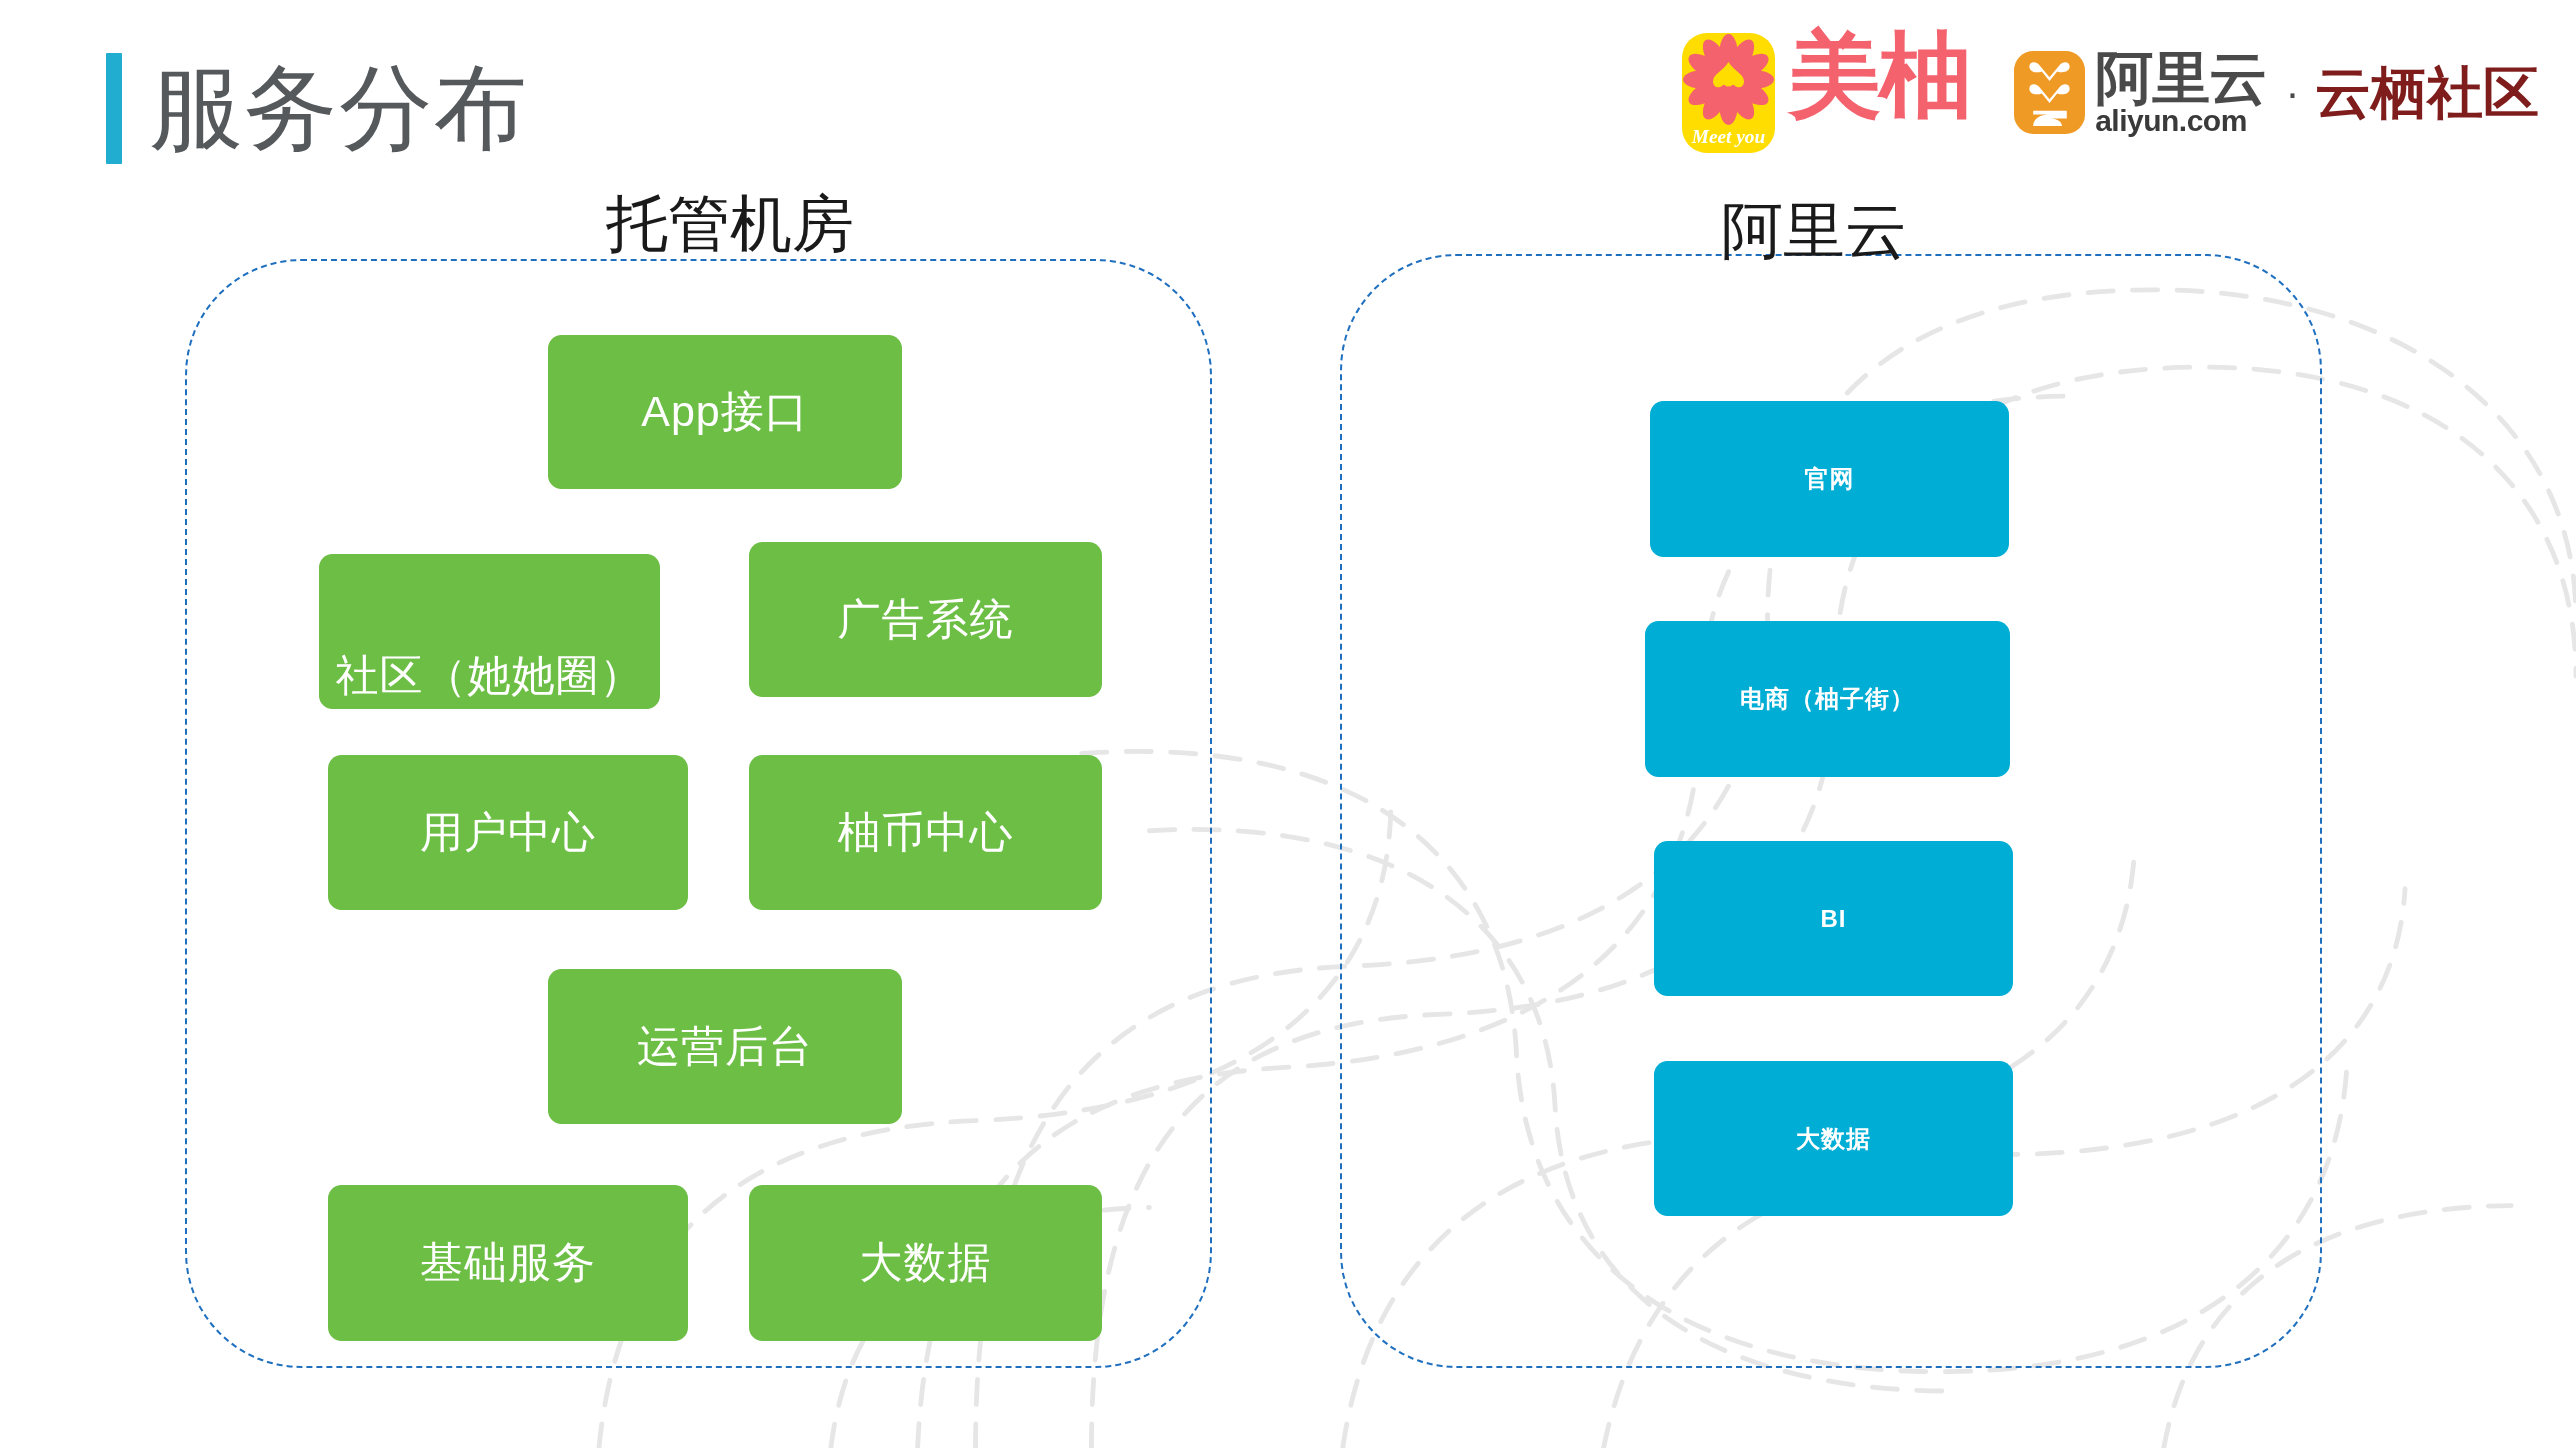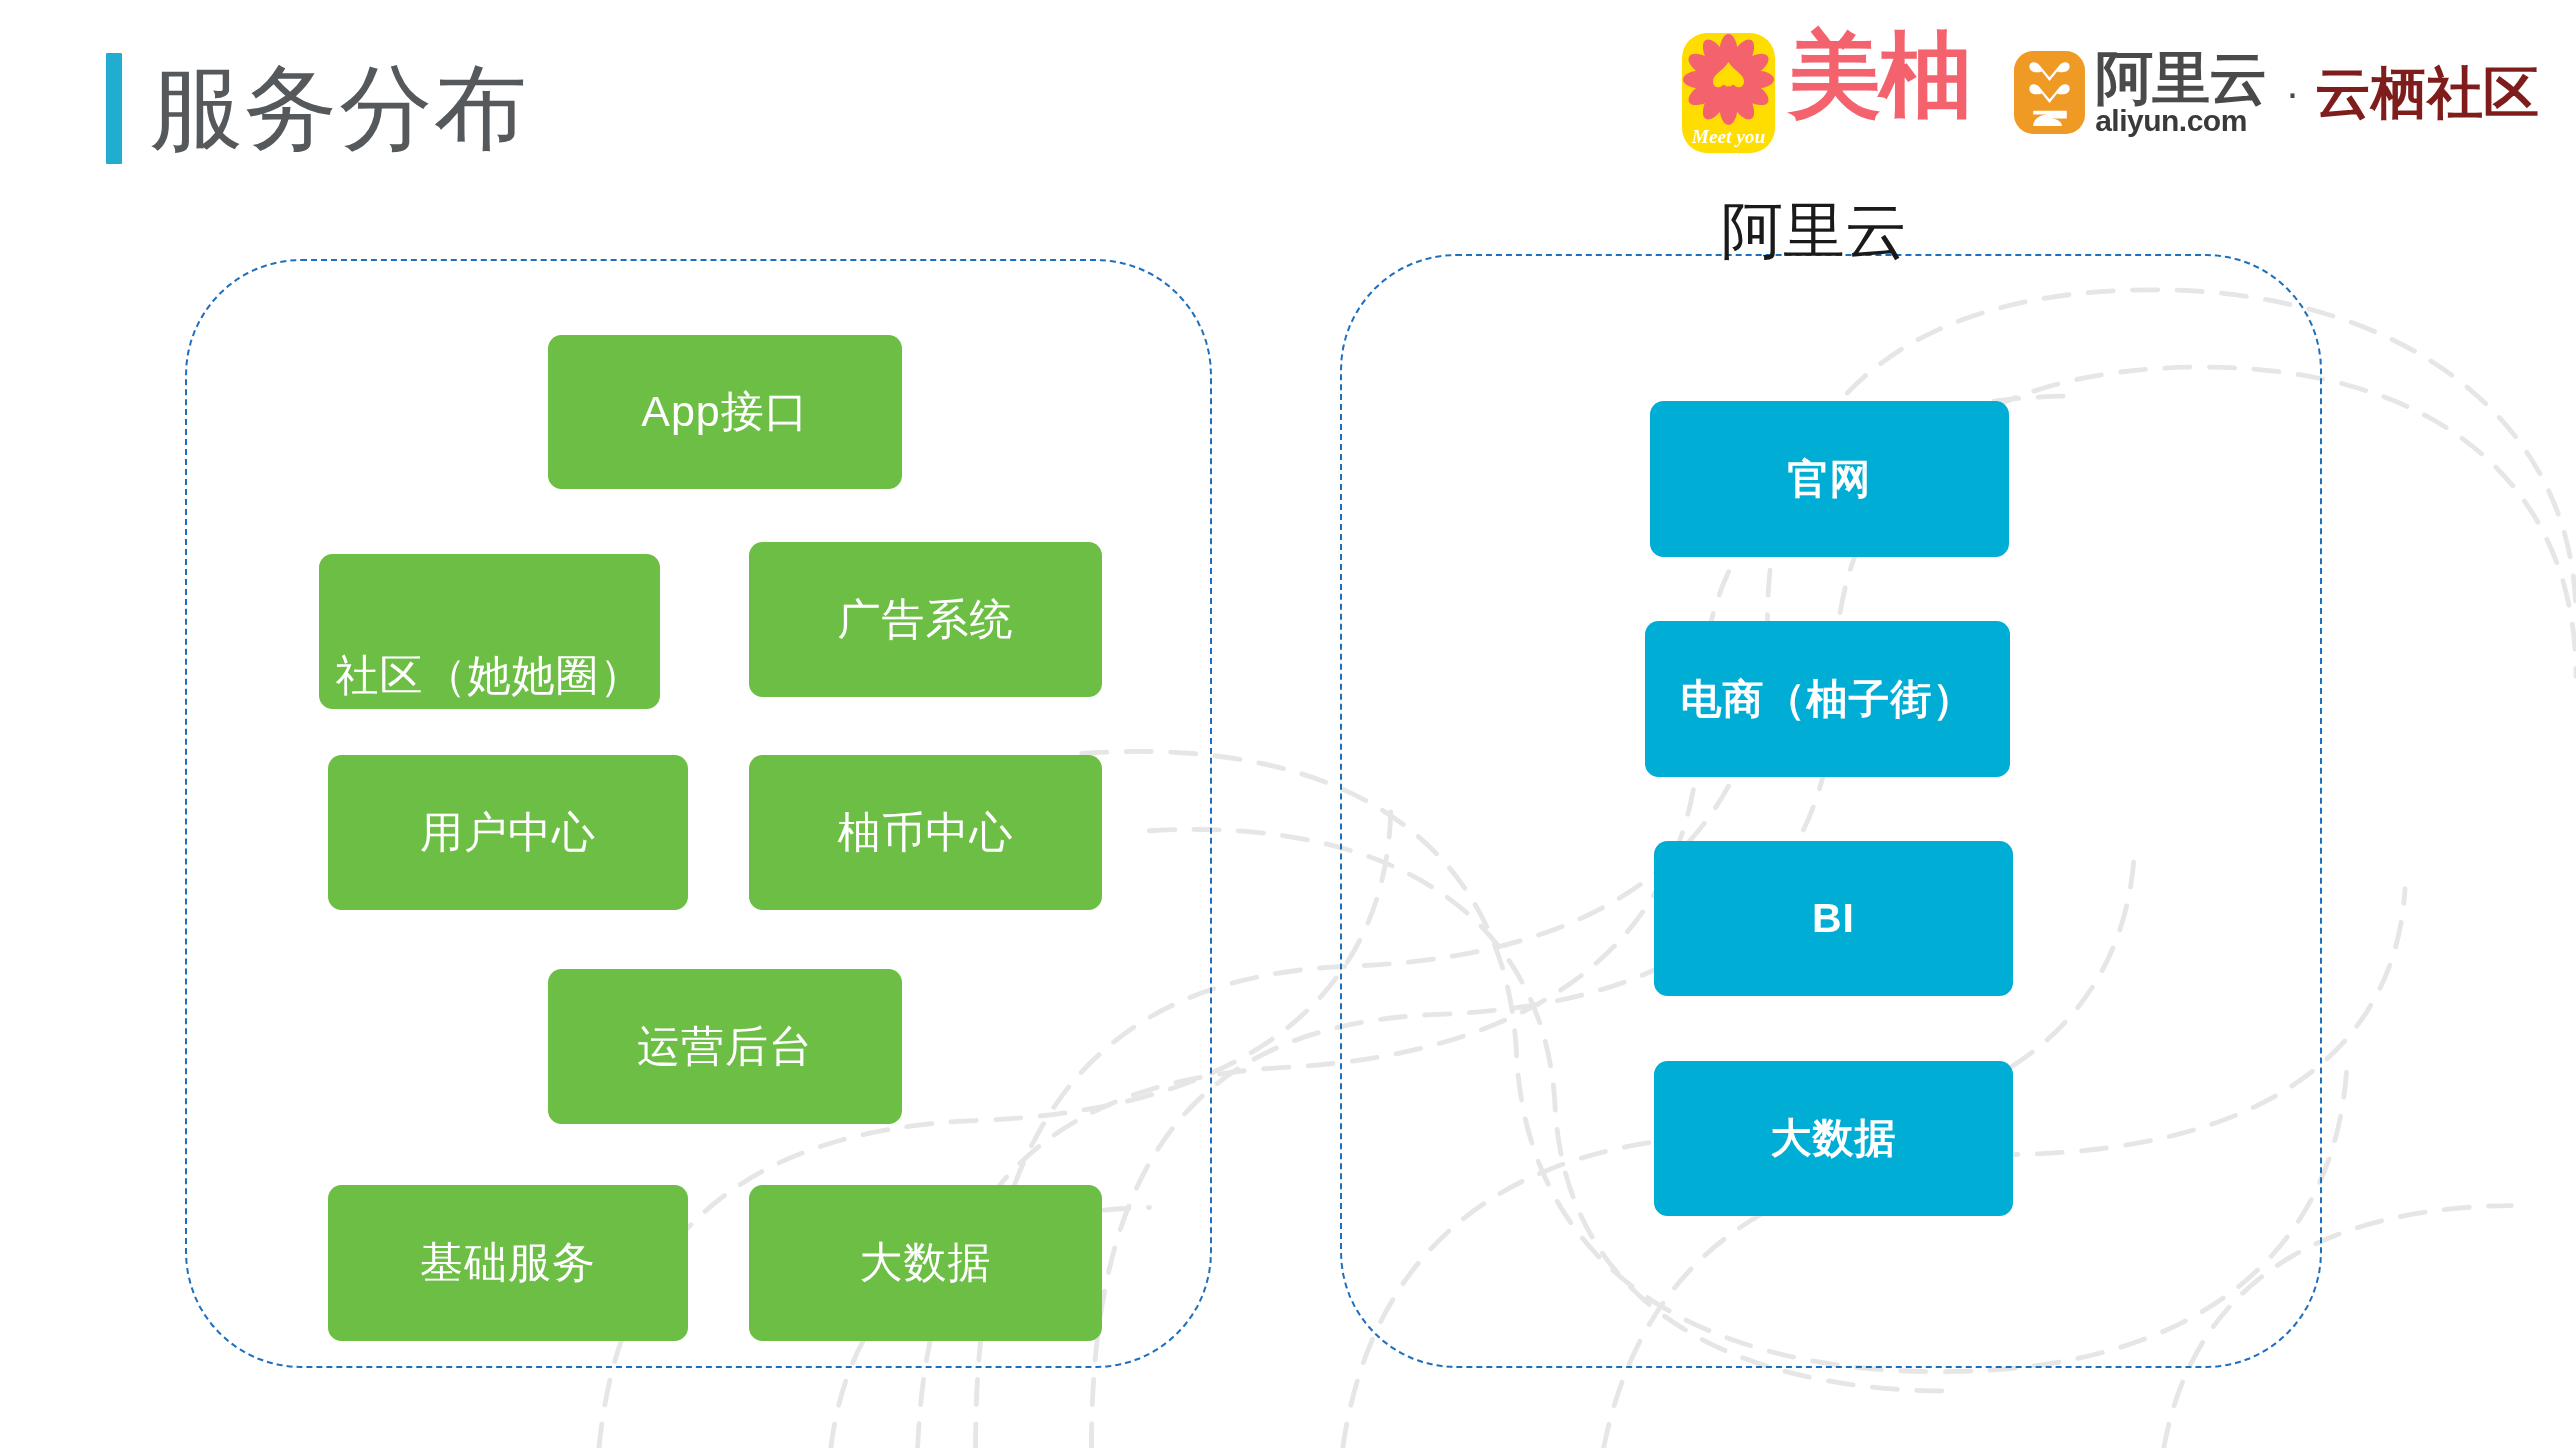--- a/index.html
+++ b/index.html
@@ -41,21 +41,21 @@
   #zone-ali{left:1340px;top:254px;width:982px;height:1114px;}
 
   .zone-label{position:absolute;z-index:4;font-size:62px;line-height:1;color:#1A1A1A;white-space:nowrap;font-weight:400;}
   #label-idc{left:606px;top:193px;}
   #label-ali{left:1721px;top:200px;}
 
   
   .svc{position:absolute;z-index:3;border-radius:13.5px;display:flex;align-items:center;justify-content:center;
        color:#ffffff;text-align:center;box-sizing:border-box;padding:3.9px 9.7px;margin-top:47px;}
   .svc.green{background:#6CBE45;font-size:43px;font-weight:400;letter-spacing:1px;}
-  .svc.cyan{background:#00ADD4;font-size:41px;font-weight:700;letter-spacing:1px;}
+  .svc.cyan{background:#00ADD4;font-size:24px;font-weight:700;letter-spacing:1px;}
 </style>
 </head>
 <body>
 
 <div id="slide">
 
   <svg id="bg-deco" viewBox="0 0 2667 1500" preserveAspectRatio="none" aria-hidden="true">
     <g fill="none" stroke="#E6E6E6" stroke-width="5" stroke-dasharray="26 20" stroke-linecap="round">
       <path d="M1010,1500 C1010,1180 1120,1010 1400,1000 C1680,990 1830,860 1830,640 C1830,430 1960,300 2230,300 C2480,300 2667,430 2667,640"></path>
       <path d="M1130,1500 C1130,1210 1230,1060 1490,1050 C1760,1040 1900,915 1900,700 C1900,500 2030,380 2280,380 C2520,380 2667,500 2667,700"></path>
@@ -115,20 +115,21 @@
         <div class="ali-cn">阿里云</div>
         <div class="ali-url">aliyun.com</div>
       </div>
       <div class="ali-sep">·</div>
       <div class="ali-sub">云栖社区</div>
     </div>
 
   </div>
 
   <div class="zone" id="zone-idc"></div>
+  <div class="zone-label" id="label-idc">托管机房</div>
 
   <div class="zone" id="zone-ali"></div>
   <div class="zone-label" id="label-ali">阿里云</div>
 
   <div id="svc-layer">
       <div class="svc green" style="left: 548px; top: 288px; width: 354px; height: 154px;">
         <span>App接口</span>
       </div>
       <div class="svc green" style="left: 319px; top: 507px; width: 341px; height: 155px; align-items: flex-end;">
         <span>社区（她她圈）</span>

